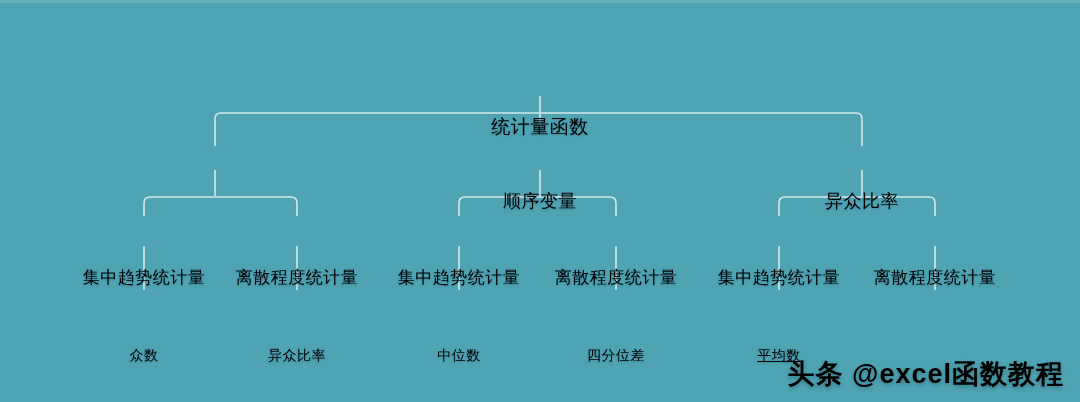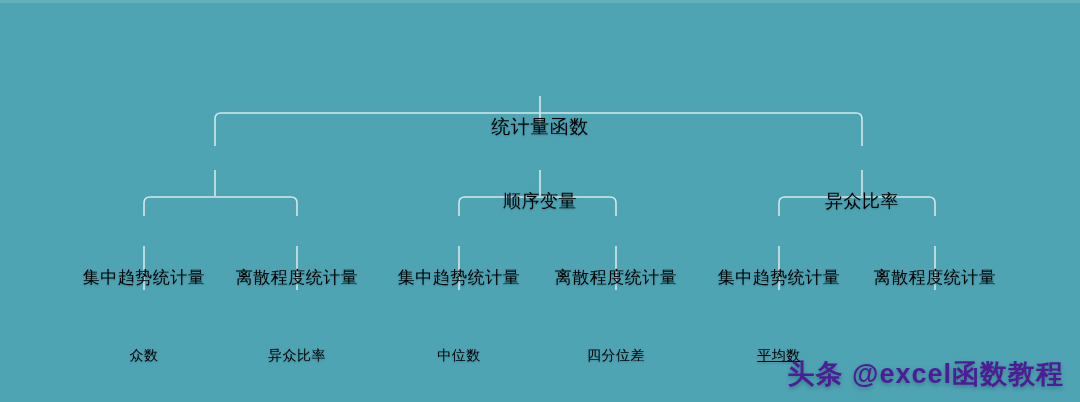--- a/index.html
+++ b/index.html
@@ -77,21 +77,21 @@
   .node.level-4 {
     font-size: 14px;
     line-height: 25px;
   }
 
   
   .watermark {
     position: absolute;
     right: 16px;
     bottom: 10px;
-    color: #4c1d95;
+    color: #000000;
     font-size: 27px;
     font-weight: bold;
     letter-spacing: 1px;
     white-space: nowrap;
     text-shadow: 0 2px 4px rgba(25,70,80,0.45);
   }
 </style>
 </head>
 <body>
 

